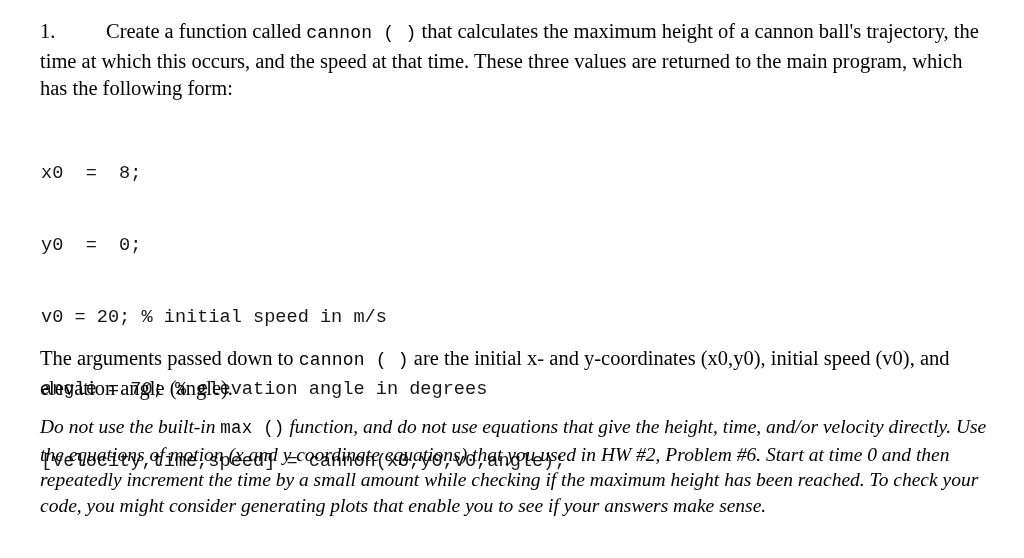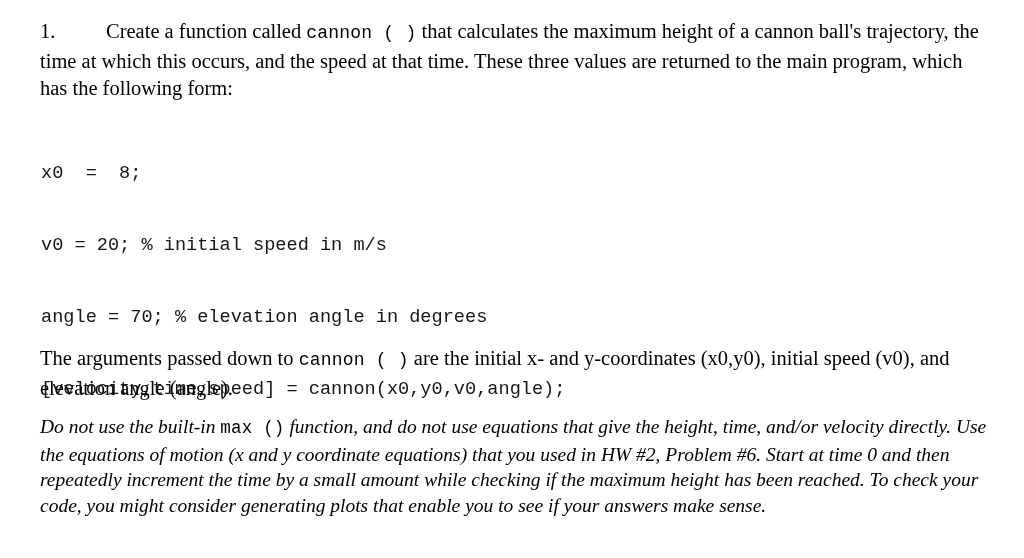--- a/index.html
+++ b/index.html
@@ -99,20 +99,21 @@
 <body>
 
 <div class="page">
 
   <div class="problem">
     <p class="intro-para"><span class="num">1.</span><span>Create a function called </span><span class="mono">cannon ( )</span><span> that calculates the maximum height of a cannon ball's trajectory, the time at which this occurs, and the speed at that time. These three values are returned to the main program, which has the following form:</span></p>
   </div>
 
   <div class="code-block">
     <span class="code-line">x0  =  8;</span>
+    <span class="code-line">y0  =  0;</span>
     <span class="code-line">v0 = 20; % initial speed in m/s</span>
     <span class="code-line">angle = 70; % elevation angle in degrees</span>
     <span class="code-line">[velocity,time,speed] = cannon(x0,y0,v0,angle);</span>
     
     
   </div>
 
   <p class="args-para"><span>The arguments passed down to </span><span class="mono">cannon ( )</span><span> are the initial x- and y-coordinates (x0,y0), initial speed (v0), and elevation angle (angle).</span></p>
 
   <p class="note-para"><span>Do not use the built-in </span><span class="mono">max ()</span><span> function, and do not use equations that give the height, time, and/or velocity directly. Use the equations of motion (x and y coordinate equations) that you used in HW #2, Problem #6. Start at time 0 and then repeatedly increment the time by a small amount while checking if the maximum height has been reached. To check your code, you might consider generating plots that enable you to see if your answers make sense.</span></p>

